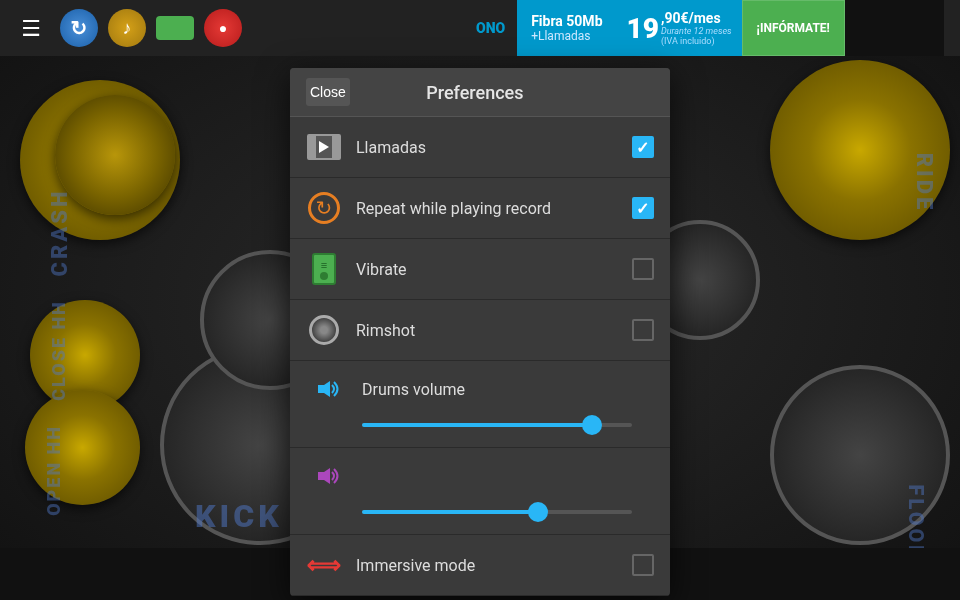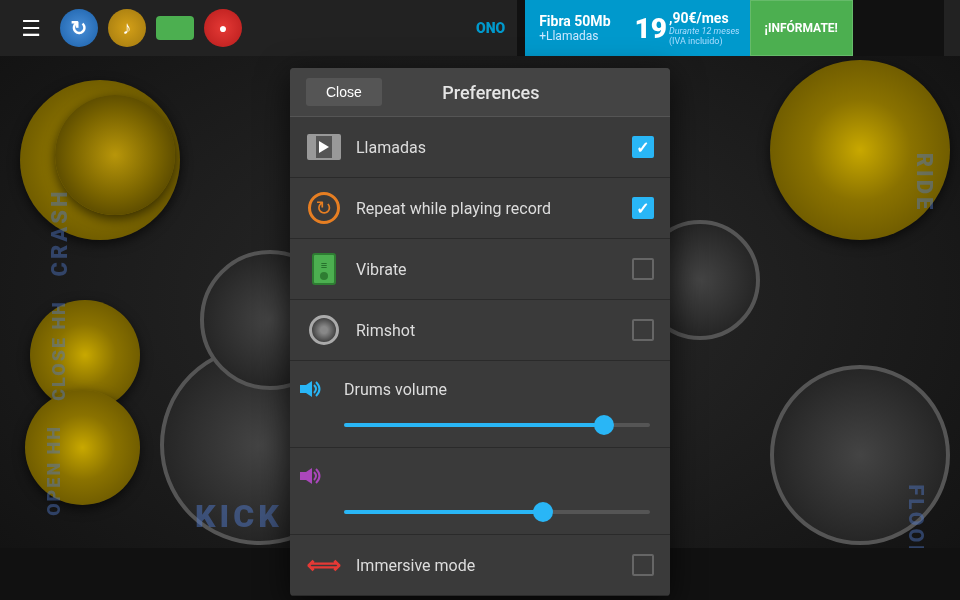--- a/index.html
+++ b/index.html
@@ -79,21 +79,20 @@
     .ad-ono span { color: #0099cc; font-size: 14px; font-weight: 900; }
     .ad-fibra {
       background: #0099cc;
       padding: 6px 14px;
       color: #fff;
       font-size: 13px;
       height: 100%;
       display: flex;
       flex-direction: column;
       justify-content: center;
-      margin-left: 8px;
     }
     .ad-price {
       background: #0099cc;
       padding: 21px 10px;
       color: #fff;
       height: 100%;
       display: flex;
       align-items: center;
     }
     .ad-price .big { font-size: 28px; font-weight: 900; color: #fff; }
@@ -145,21 +144,21 @@
       display: flex;
       align-items: center;
       padding: 10px 16px;
       border-bottom: 1px solid #555;
     }
     .close-btn {
       background: #555;
       color: #fff;
       border: none;
       border-radius: 3px;
-      padding: 6px 20px;
+      padding: 6px 4px;
       font-size: 14px;
       cursor: pointer;
       margin-right: 16px;
     }
     .pref-title {
       color: #e5e5e5;
       font-size: 18px;
       font-weight: 500;
       flex: 1;
       text-align: center;
@@ -203,21 +202,21 @@
     }
     .checkmark {
       color: #fff;
       font-size: 16px;
       font-weight: bold;
     }
 
     .pref-slider-row {
       display: flex;
       flex-direction: column;
-      padding: 10px 4px 12px;
+      padding: 10px 22px 12px;
       border-bottom: 1px solid #2a2a2a;
     }
     .pref-slider-header {
       display: flex;
       align-items: center;
       margin-bottom: 8px;
     }
 
     
     .nav-icon {

